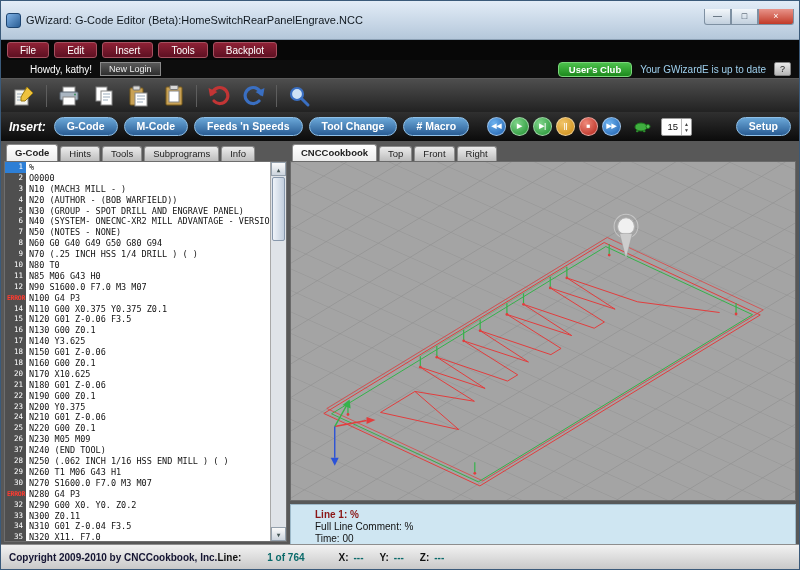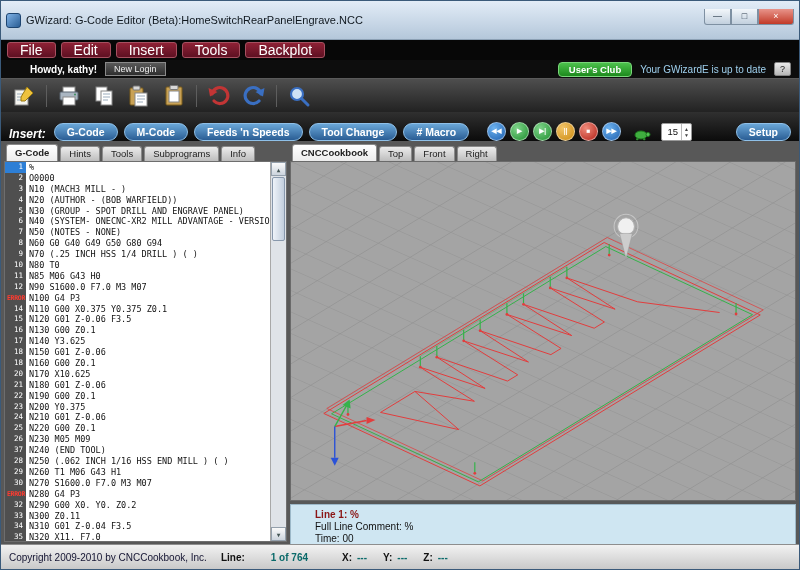--- a/index.html
+++ b/index.html
@@ -13,34 +13,34 @@
   .title{font-size:11px;color:#10181f;white-space:nowrap;overflow:hidden;}
   .win-controls{margin-left:auto;display:flex;align-self:flex-start;}
   .wc{width:27px;height:16px;font-size:9px;line-height:1;display:flex;align-items:center;justify-content:center;
     background:linear-gradient(#f2f6fa,#c2d0de);border:1px solid #7e90a2;border-top:none;color:#2a3a4a;cursor:default;padding:0;}
   .wc.min{border-radius:0 0 0 3px;}
   .wc.close{background:linear-gradient(#e8948a,#c23a28);color:#fff;border-radius:0 0 3px 0;width:36px;}
 
   
   .menubar{flex:0 0 20px;background:#070707;display:flex;align-items:center;gap:5px;padding:0 6px;}
   .menu-btn{background:linear-gradient(#8e2135,#5e1022);border:1px solid #a65060;border-radius:3px;color:#fff;
-    font-size:14px;padding:0 12px;height:16px;display:flex;align-items:center;}
+    font-size:10px;padding:0 12px;height:16px;display:flex;align-items:center;}
   .account{flex:0 0 18px;background:#0d0d0d;display:flex;align-items:center;gap:8px;padding:0 8px;font-size:10px;color:#fff;}
-  .greeting{font-weight:bold;padding-left:21px;}
+  .greeting{font-weight:normal;padding-left:21px;}
   .newlogin{background:linear-gradient(#5a5a5a,#2e2e2e);border:1px solid #8a8a8a;border-radius:0;color:#eee;font-size:9px;padding:1px 8px;}
   .right-cluster{margin-left:auto;display:flex;align-items:center;gap:8px;}
   .usersclub{background:linear-gradient(#4cc14c,#1d8a1d);border:1px solid #7ad67a;border-radius:4px;color:#fff;font-weight:bold;font-size:9.5px;padding:1px 10px;}
   .updatetext{color:#9fd0ee;font-size:10px;}
   .helpbtn{width:17px;height:14px;background:linear-gradient(#ececec,#b6b6b6);border:1px solid #848484;border-radius:2px;color:#222;font-size:9px;display:flex;align-items:center;justify-content:center;}
 
   .toolbar{flex:0 0 33px;background:linear-gradient(#4e4e4e,#222);display:flex;align-items:center;gap:9px;padding:0 10px;border-top:1px solid #5a5a5a;}
   .ticon{width:26px;height:26px;display:flex;align-items:center;justify-content:center;}
   .tsep{width:1px;height:22px;background:#5e5e5e;}
 
-  .insertbar{flex:0 0 29px;background:linear-gradient(#303030,#0b0b0b);display:flex;align-items:flex-end;gap:6px;padding:0 8px;}
+  .insertbar{flex:0 0 29px;background:linear-gradient(#303030,#0b0b0b);display:flex;align-items:center;gap:6px;padding:0 8px;}
   .insert-label{color:#fff;font-style:italic;font-weight:bold;font-size:12px;margin-right:2px;}
   .pill{background:linear-gradient(#6aa7d8,#2a5d94);border:1px solid #8fc0e8;border-radius:11px;color:#fff;font-weight:bold;
     font-size:10.5px;padding:3px 12px;white-space:nowrap;line-height:1;}
   .pills{display:flex;gap:6px;align-items:center;}
   .transport{display:flex;align-items:center;gap:4px;margin-left:12px;}
   .tbtn{width:19px;height:19px;border-radius:50%;color:#fff;font-size:6.5px;font-weight:bold;display:flex;align-items:center;
     justify-content:center;border:1px solid rgba(255,255,255,.45);padding:0;line-height:1;}
   .tbtn.blue{background:radial-gradient(circle at 35% 30%,#6db2ef,#1d5fae);}
   .tbtn.green{background:radial-gradient(circle at 35% 30%,#7fd48a,#1f8f2f);}
   .tbtn.orange{background:radial-gradient(circle at 35% 30%,#f2c56a,#cc8a10);}
@@ -78,25 +78,25 @@
   .right-panel{flex:1;display:flex;flex-direction:column;min-width:0;}
   .view{flex:0 0 338px;border:1px solid #6a6a6a;background:#a4a4a4;position:relative;}
   .view svg{display:block;width:100%;height:100%;}
   .infopanel{margin-top:3px;flex:0 0 52px;background:#cfe6f2;border:1px solid #9cb8c8;padding:3px 24px;font-size:10px;color:#111;}
   .info-title{color:#8b1515;font-weight:bold;}
   .infopanel div{margin:1px 0;}
 
   
   .statusbar{flex:0 0 24px;background:linear-gradient(#f2f2f2,#c9c9c9);border-top:1px solid #8e8e8e;display:flex;
     align-items:center;font-size:10px;color:#111;padding:0 8px;}
-  .sb-copy{font-weight:normal;color:#141432;}
+  .sb-copy{font-weight:bold;color:#141432;}
   .grp{display:flex;gap:5px;align-items:center;}
   .sb-label{font-weight:bold;color:#111;}
   .sb-val{color:#0a6a6a;font-weight:bold;}
-  .ml14{margin-left:14px;gap:26px;} .ml40{margin-left:34px;} .ml18{margin-left:16px;}
+  .ml14{gap:26px;} .ml40{margin-left:34px;} .ml18{margin-left:16px;}
 </style>
 </head>
 <body>
 
 <div class="window">
 
   <div class="titlebar">
     <span class="appicon"></span>
     <span class="title">GWizard: G-Code Editor (Beta):HomeSwitchRearPanelEngrave.NCC</span>
     <div class="win-controls">

